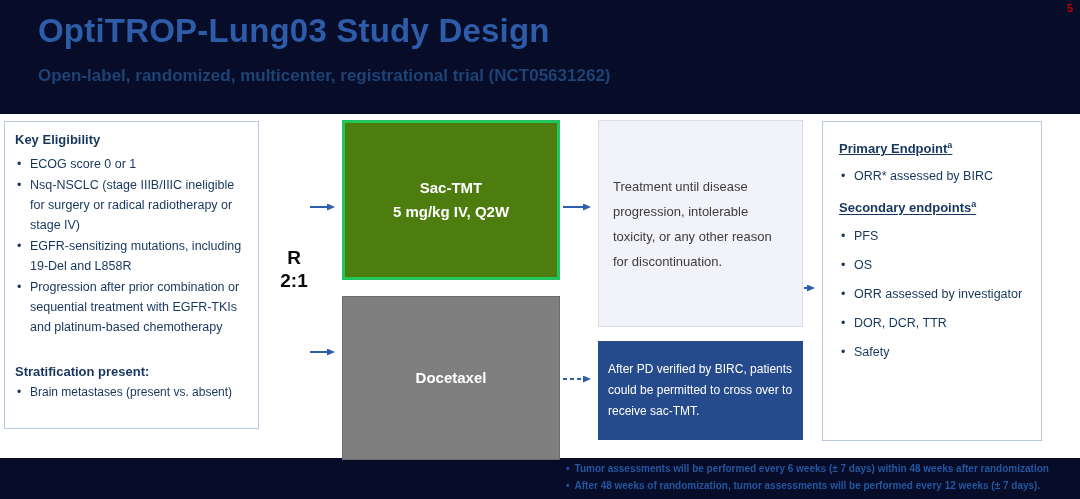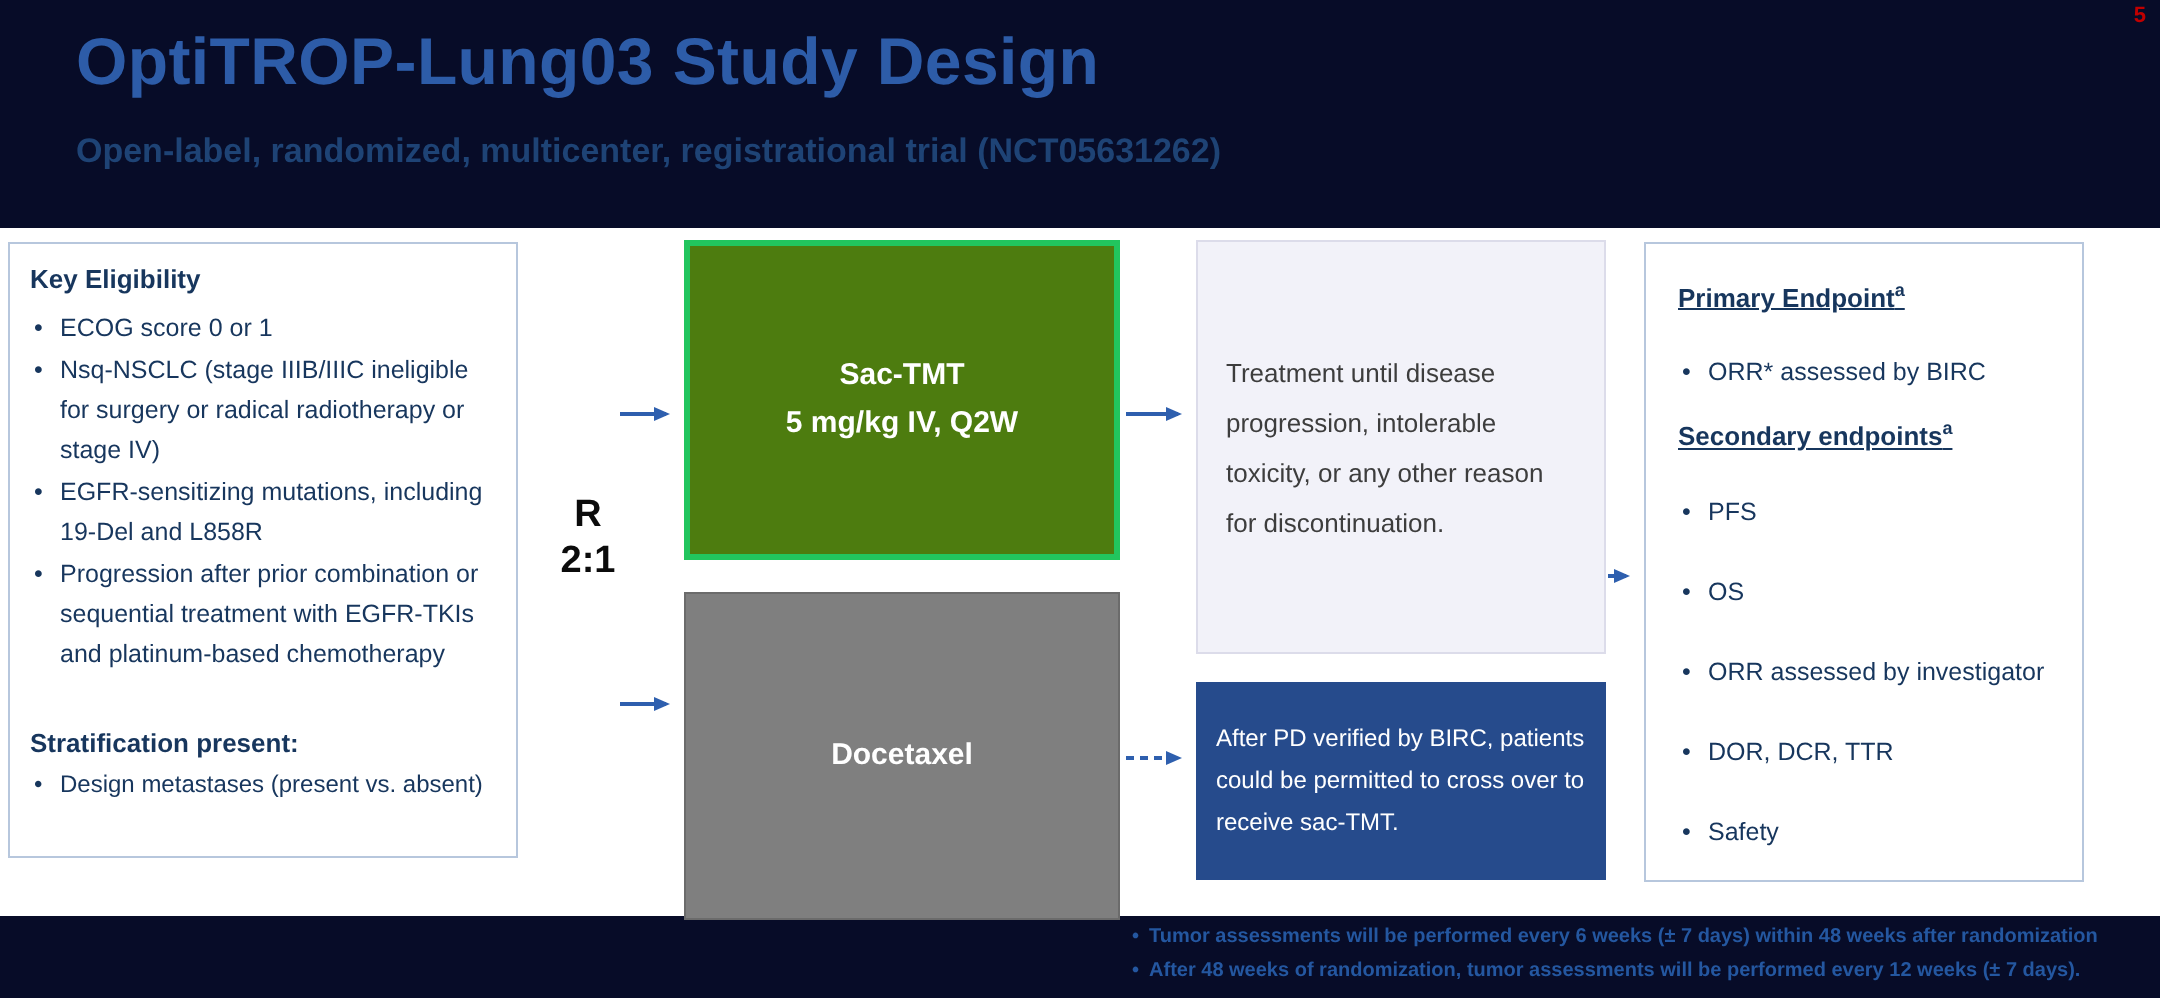--- a/index.html
+++ b/index.html
@@ -73,21 +73,21 @@
     position: absolute; left: 598px; top: 341px; width: 205px; height: 99px;
     box-sizing: border-box; background: #264b8c;
     display: flex; align-items: center; padding: 8px 10px;
   }
   .crossover-box p { margin: 0; font-size: 12px; line-height: 21px; color: #ffffff; }
 
   .endpoints-panel { left: 822px; top: 121px; width: 220px; height: 320px; padding: 18px 12px 10px 16px; }
   .endpoint-heading { font-size: 13px; font-weight: bold; text-decoration: underline; margin: 0 0 10px 0; }
   .endpoint-heading sup { font-size: 9px; }
   .endpoints-list { margin-bottom: 13px; }
-  .endpoints-list .bullet-item { margin-bottom: 9px; margin-top: 20px; }
+  .endpoints-list .bullet-item { margin-bottom: 9px; }
 
   .footnotes {
     position: absolute; left: 566px; top: 460px;
     color: #2457a0; font-size: 10px; font-weight: bold; line-height: 17px;
   }
   .footnote { display: flex; gap: 5px; }
   .fn-bullet { flex: 0 0 auto; }
 </style>
 </head>
 <body>
@@ -116,21 +116,21 @@
   <div class="panel eligibility-panel">
     <div class="panel-heading">Key Eligibility</div>
     <ul class="bullet-list">
       <li class="bullet-item">ECOG score 0 or 1</li>
       <li class="bullet-item">Nsq-NSCLC (stage IIIB/IIIC ineligible for surgery or radical radiotherapy or stage IV)</li>
       <li class="bullet-item">EGFR-sensitizing mutations, including 19-Del and L858R</li>
       <li class="bullet-item">Progression after prior combination or sequential treatment with EGFR-TKIs and platinum-based chemotherapy</li>
     </ul>
     <div class="panel-heading stratification-heading">Stratification present:</div>
     <ul class="bullet-list">
-      <li class="bullet-item nowrap">Design metastases (present vs. absent)</li>
+      <li class="bullet-item nowrap">Brain metastases (present vs. absent)</li>
     </ul>
   </div>
 
   <div class="randomization">
     <div class="r-line">R</div>
     <div class="r-line">2:1</div>
   </div>
 
   <div class="arm-box sac-tmt-box">
     <div class="arm-name">Sac-TMT</div>

